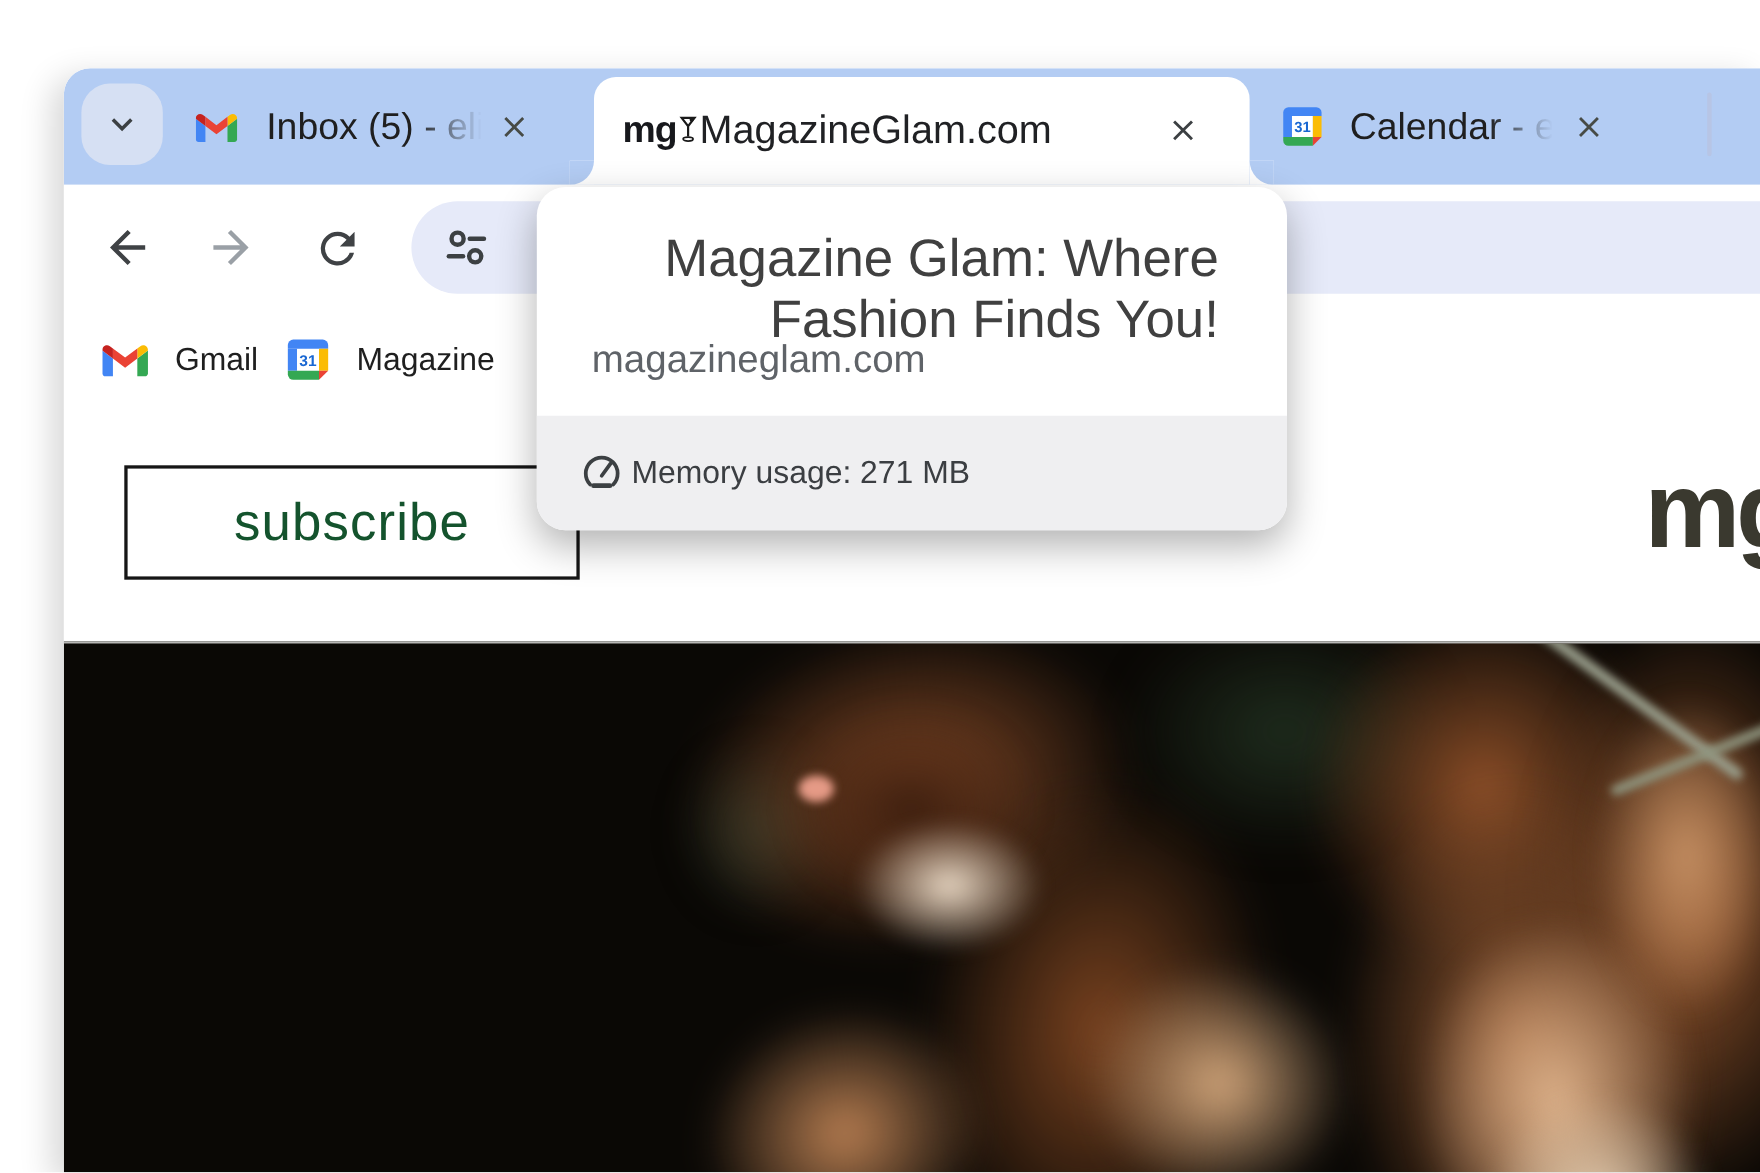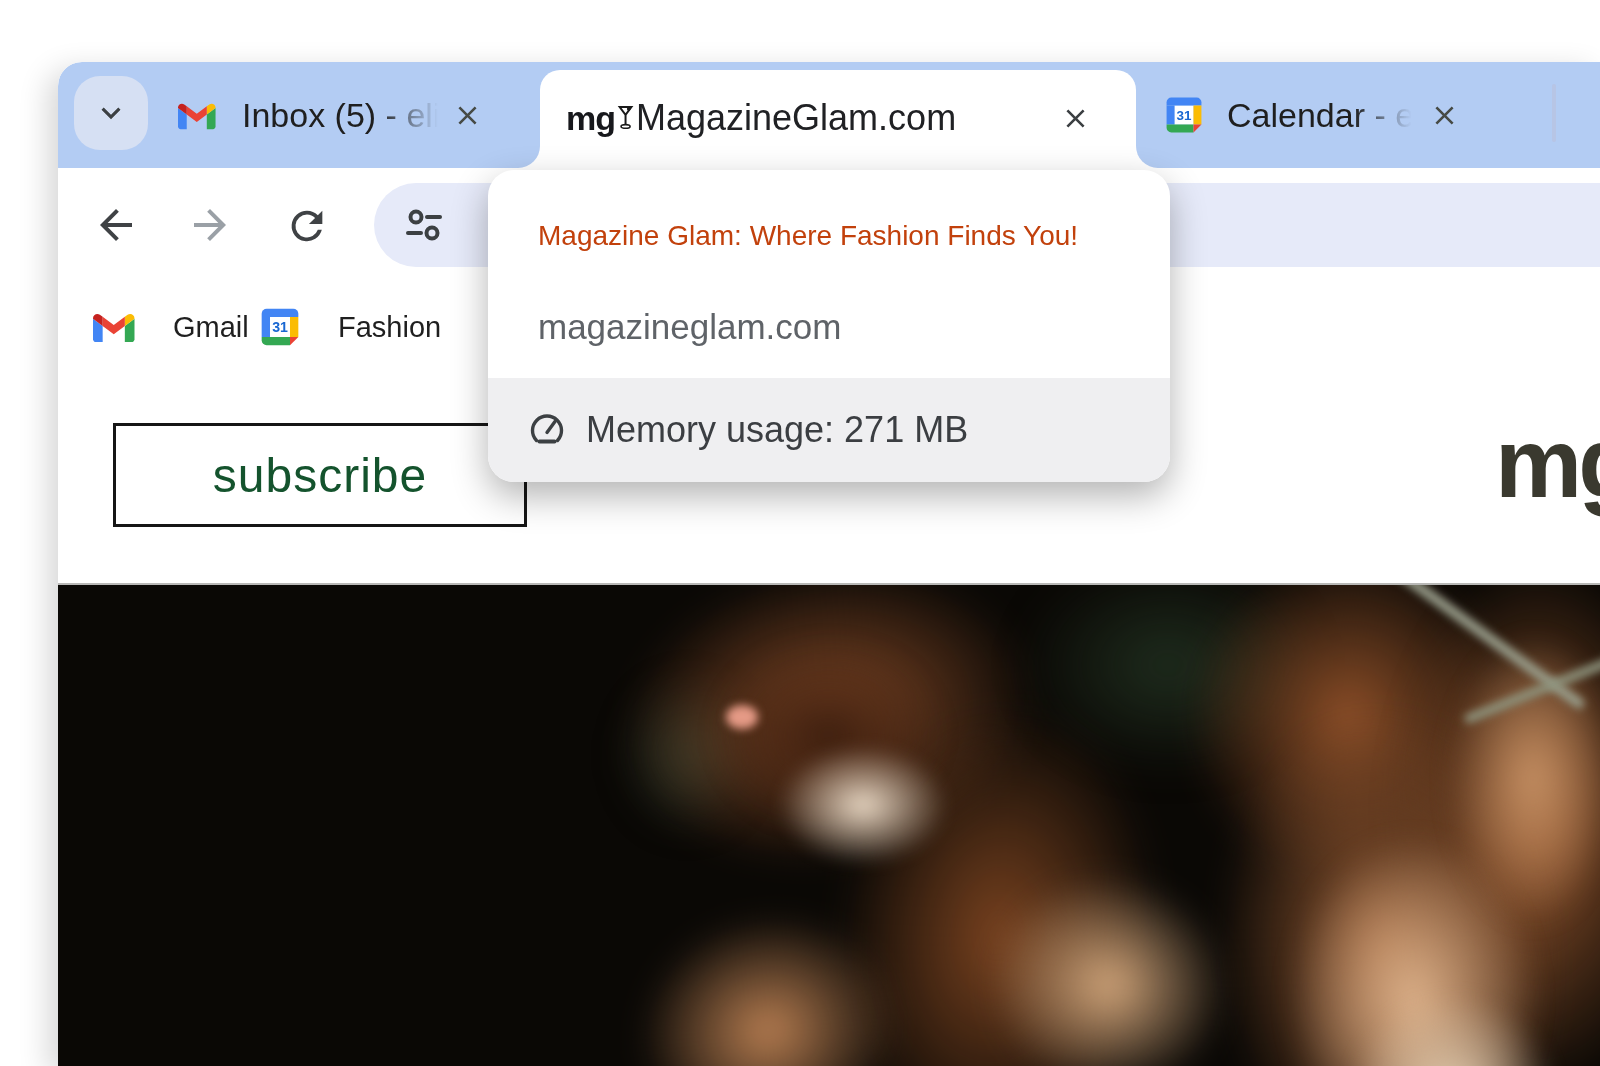--- a/index.html
+++ b/index.html
@@ -37,21 +37,21 @@
   .nav-btn{position:absolute;top:33px;width:48px;height:48px;display:flex;align-items:center;justify-content:center;}
   .btn-back{left:34px;} .btn-fwd{left:128px;} .btn-reload{left:225px;top:34px;}
   .omnibox{position:absolute;left:316px;top:15px;right:0;height:84px;background:#e6eaf9;
            border-radius:42px 0 0 42px;display:flex;align-items:center;}
   .omni-tune{margin-left:30px;width:40px;height:40px;flex:none;}
   .omni-text{margin-left:44px;font-size:35px;color:#202124;white-space:nowrap;}
   
   .bookmarks{position:absolute;left:0;top:220px;width:100%;height:90px;background:#fff;}
   .bm{position:absolute;top:0;height:90px;display:flex;align-items:center;}
   .bm-gmail{left:35px;} .bm-cal{left:202px;}
-  .bm-label{margin-left:38px;font-size:29px;color:#1f1f1f;}
+  .bm-label{margin-left:24px;font-size:29px;color:#1f1f1f;}
   
   .content{position:absolute;left:0;top:310px;width:100%;height:211px;background:#fff;}
   .subscribe{position:absolute;left:55px;top:51px;width:414px;height:104px;border:3px solid #161616;
              display:flex;align-items:center;justify-content:center;font-size:48px;color:#14532d;
              letter-spacing:1px;background:#fff;}
   .brand-logo{position:absolute;left:1437px;top:36px;font-size:98px;font-weight:bold;
               letter-spacing:-4px;color:#3a392f;line-height:110px;white-space:nowrap;}
   
   .photo{position:absolute;left:0;top:521px;width:100%;height:483px;background:#0a0805;
          border-top:2px solid #b8b8b6;overflow:hidden;}
@@ -69,26 +69,26 @@
   .c2 {left:1330px;top:-30px;width:300px;height:540px;background:radial-gradient(closest-side,#93552d,rgba(147,85,45,0));}
   .c3 {left:1160px;top:120px;width:340px;height:500px;background:radial-gradient(closest-side,#9a5c33,rgba(154,92,51,0));transform:rotate(-6deg);}
   .c4 {left:1230px;top:250px;width:250px;height:330px;background:radial-gradient(closest-side,#dcb18a,rgba(220,177,138,0));filter:blur(12px);}
   .c5 {left:1290px;top:410px;width:210px;height:210px;background:radial-gradient(closest-side,#eed7ba,rgba(238,215,186,0));filter:blur(10px);}
   .c6 {left:1390px;top:50px;width:170px;height:290px;background:radial-gradient(closest-side,#c48f63,rgba(196,143,99,0));filter:blur(12px);}
   .twig1{left:1290px;top:40px;width:260px;height:10px;background:#9aa08e;border-radius:5px;transform:rotate(36deg);filter:blur(4px);}
   .twig2{left:1400px;top:95px;width:190px;height:9px;background:#8f957f;border-radius:5px;transform:rotate(-22deg);filter:blur(4px);}
   
   .hover-card{position:absolute;left:430px;top:108px;width:682px;height:312px;background:#fff;
               border-radius:26px;box-shadow:0 14px 36px rgba(0,0,0,.30);z-index:40;}
-  .hc-title{position:absolute;left:50px;top:38px;width:570px;font-size:28px;line-height:55px;
-            font-weight:500;color:#c2410c;}
+  .hc-title{position:absolute;left:50px;top:38px;width:570px;font-size:48px;line-height:55px;
+            font-weight:500;color:#404040;text-align:right;}
   .hc-domain{position:absolute;left:50px;top:137px;font-size:35px;color:#5f6368;}
   .hc-footer{position:absolute;left:0;bottom:0;width:100%;height:104px;background:#efeff1;
              border-radius:0 0 26px 26px;display:flex;align-items:center;padding-left:40px;}
-  .hc-mem-text{margin-left:20px;font-size:36px;color:#3b3e42;}
+  .hc-mem-text{margin-left:8px;font-size:29px;color:#3b3e42;}
 </style>
 </head>
 <body>
 
 <div class="stage">
   <div class="window">
 
     <div class="tabstrip">
       <div class="tab-search">
         <svg width="38" height="38" viewBox="0 0 24 24">
@@ -194,21 +194,21 @@
       <div class="bm bm-cal">
         <svg width="40" height="40" viewBox="0 0 48 48">
           <path fill="#ffffff" d="M12 12h24v24H12z"></path>
           <path fill="#4285f4" d="M8 2h32a6 6 0 0 1 6 6v4H2V8a6 6 0 0 1 6-6z"></path>
           <path fill="#4285f4" d="M2 12h10v24H2z"></path>
           <path fill="#fbbc04" d="M36 12h10v24H36z"></path>
           <path fill="#34a853" d="M2 36h34v10H8a6 6 0 0 1-6-6z"></path>
           <path fill="#ea4335" d="M36 36h10L36 46z"></path>
           <text x="24" y="30.5" text-anchor="middle" font-size="17" font-weight="bold" fill="#1967d2">31</text>
         </svg>
-        <span class="bm-label">Fashion</span>
+        <span class="bm-label">Magazine</span>
       </div>
     </div>
 
     <div class="content">
       <div class="subscribe">subscribe</div>
       <div class="brand-logo">mg</div>
     </div>
 
     <div class="photo">
       <div class="blob g1"></div>

